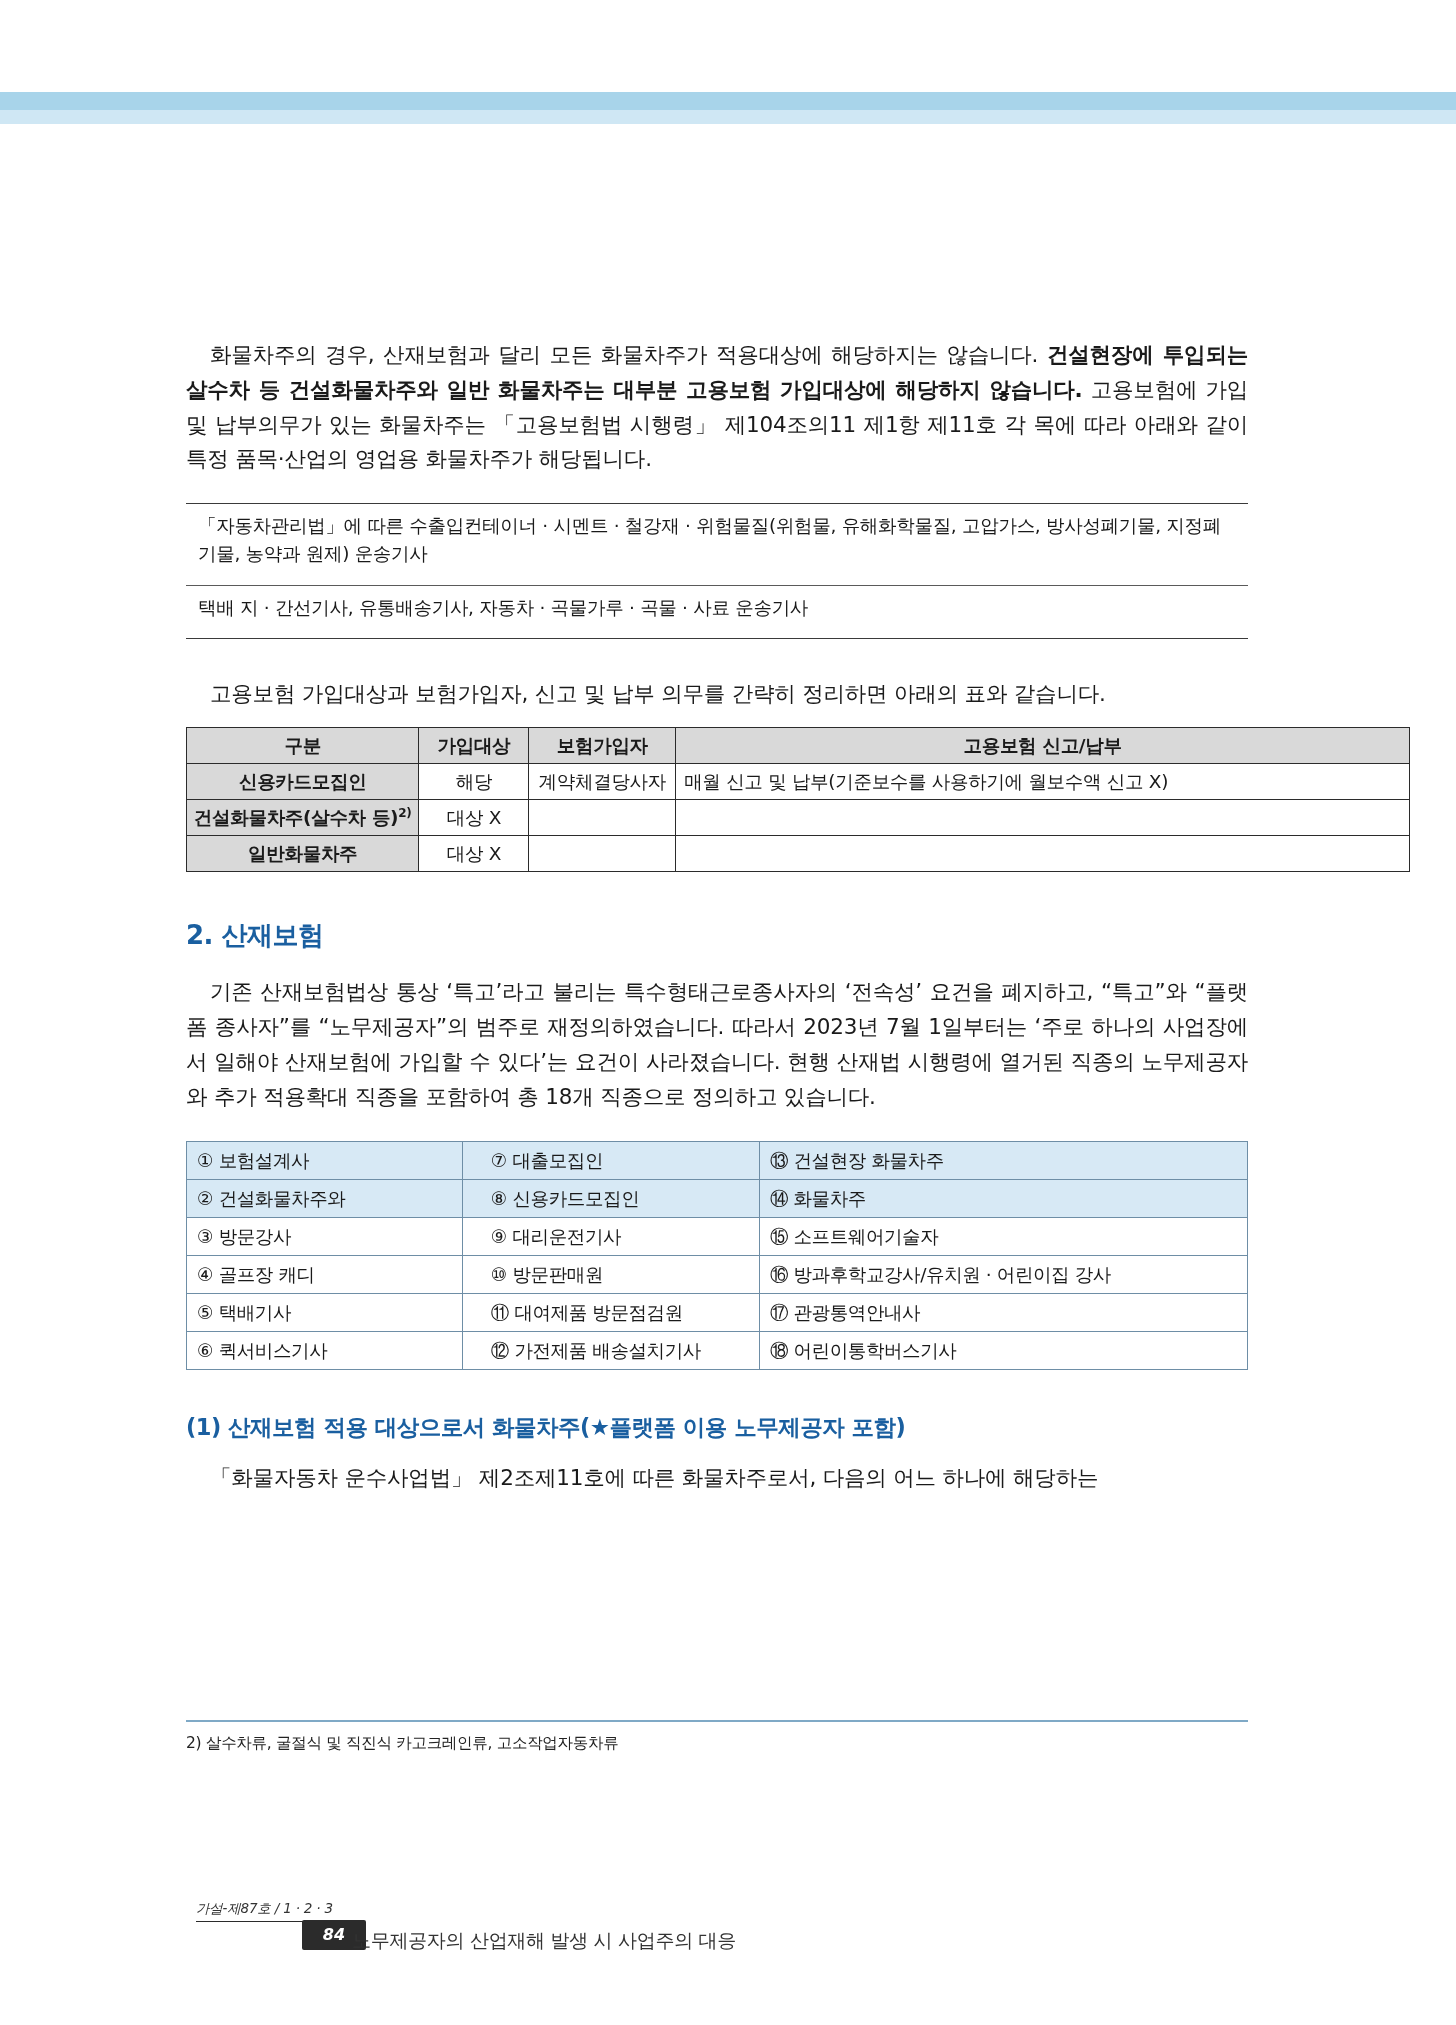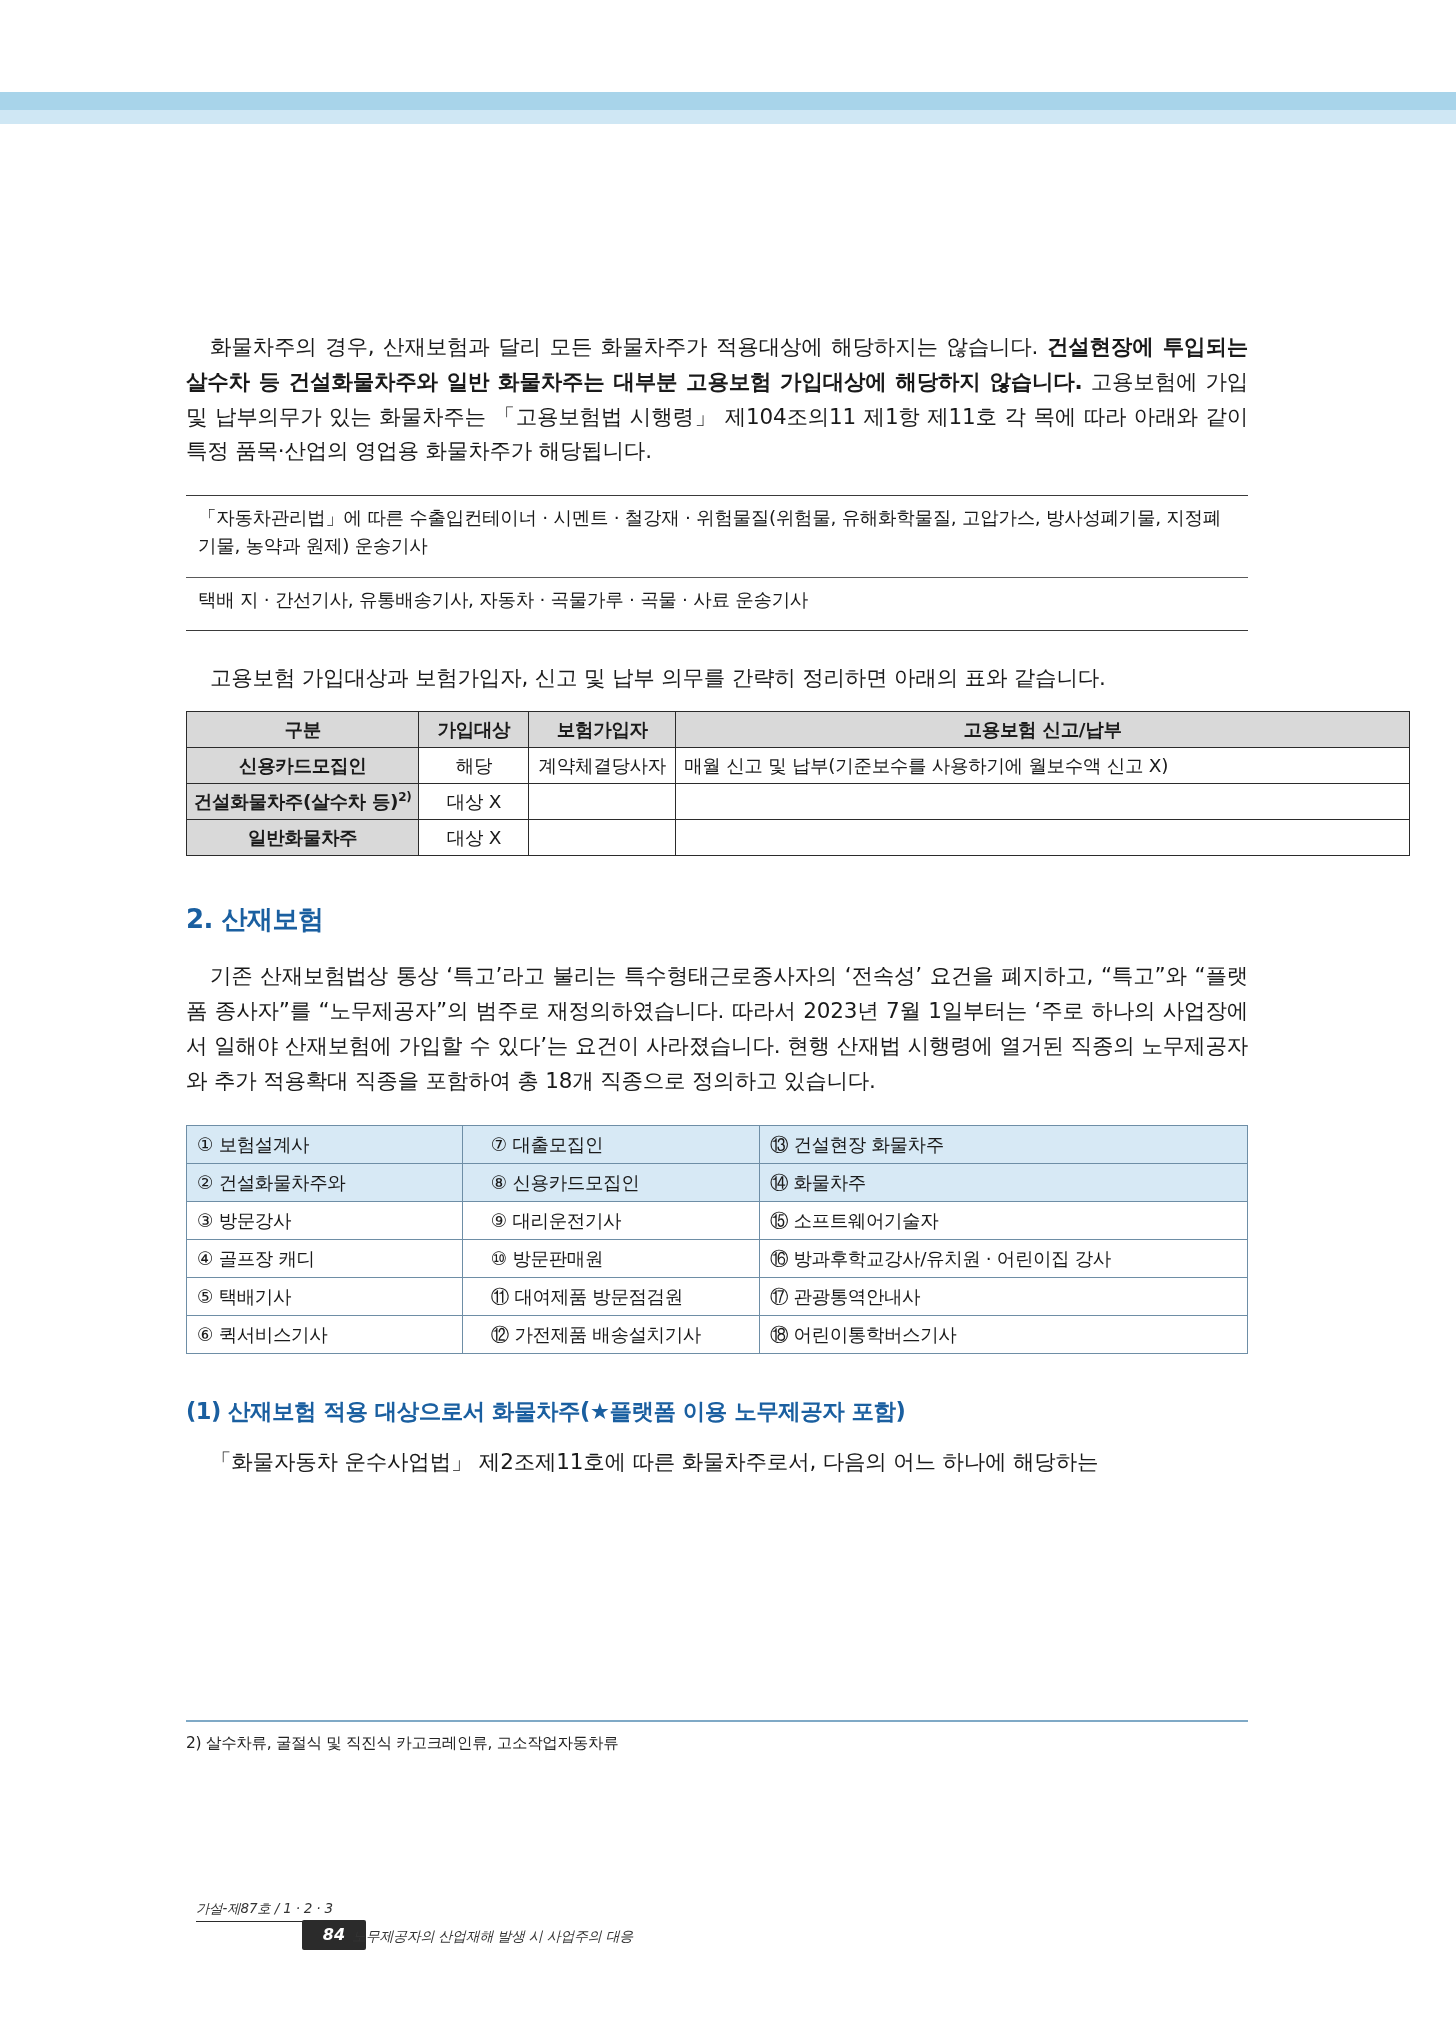--- a/index.html
+++ b/index.html
@@ -36,21 +36,21 @@
     height: 14px;
     background: #cfe7f4;
   }
   .content {
     position: absolute;
     left: 186px;
     top: 330px;
     width: 1062px;
   }
   p.body-text {
-    margin: 0 0 0 0;
+    margin: 8px 0 0 0;
     font-size: 21.5px;
     line-height: 1.62;
     text-align: justify;
     text-justify: inter-character;
     letter-spacing: -0.2px;
   }
   p.body-text.indent {
     text-indent: 24px;
   }
   .b {
@@ -196,22 +196,21 @@
     font-size: 16px;
     font-weight: bold;
     font-style: italic;
     text-align: center;
     line-height: 30px;
   }
   .footer-title {
     position: absolute;
     left: 166px;
     top: 28px;
-    font-size: 14px;
-    font-style: italic;
+    font-size: 19px;
     color: #333;
     letter-spacing: -0.3px;
   }
 </style>
 </head>
 <body>
 
 <div class="page">
 
   <div class="top-bar-outer"></div>

